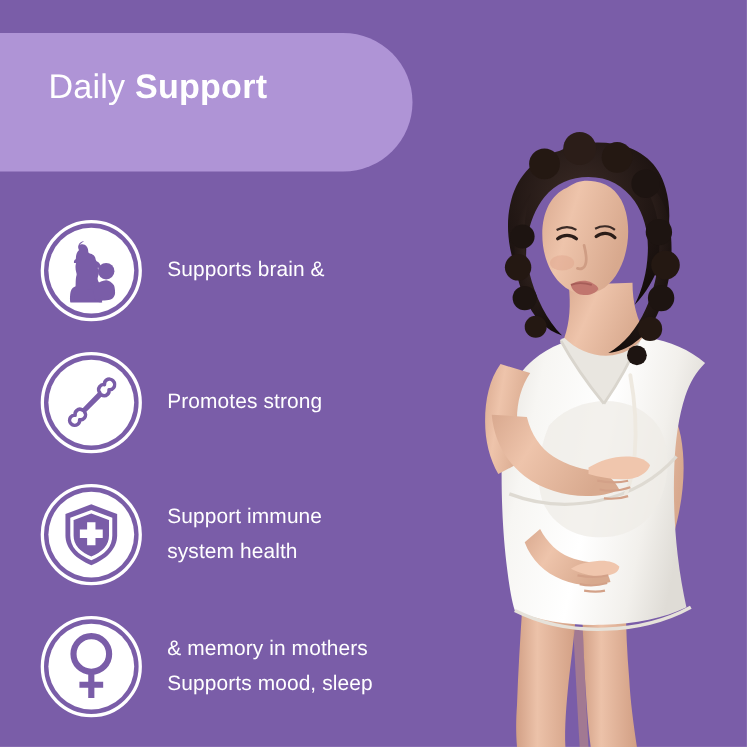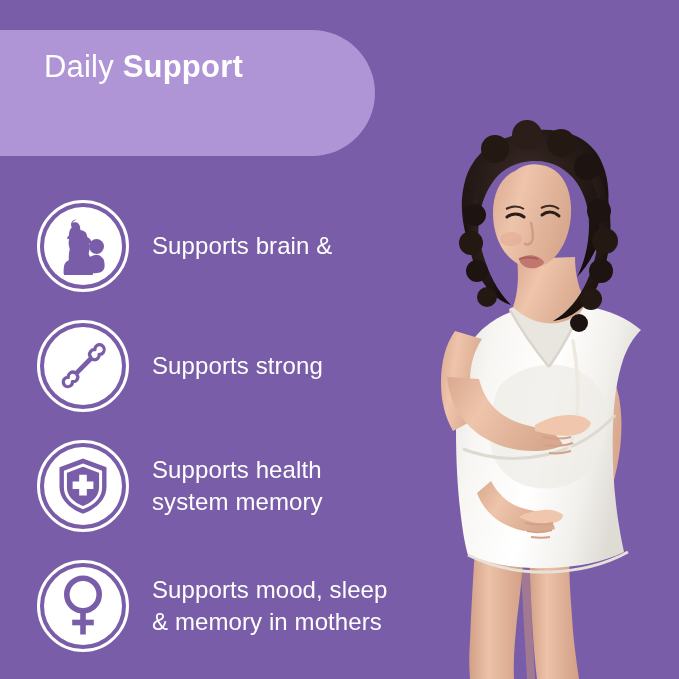--- a/index.html
+++ b/index.html
@@ -25,21 +25,21 @@
   .header-banner {
     position: absolute;
     left: 0;
     top: 30px;
     width: 375px;
     height: 126px;
     background: #af94d6;
     border-top-right-radius: 63px;
     border-bottom-right-radius: 63px;
     box-sizing: border-box;
-    padding: 12px 0 0 44px;
+    padding: 24px 0 0 44px;
   }
   .headline-line {
     color: #ffffff;
     font-size: 31px;
     line-height: 49px;
     letter-spacing: 0.2px;
     white-space: nowrap;
   }
   .hl-light {
     font-weight: 300;
@@ -83,21 +83,21 @@
     display: flex;
     align-items: center;
     justify-content: center;
   }
   .icon-disc svg {
     display: block;
   }
   .benefit-text {
     margin-left: 23px;
     color: #ffffff;
-    font-size: 24px;
+    font-size: 19px;
     font-weight: 500;
     line-height: 32px;
     letter-spacing: 0.1px;
   }
   .benefit-text .tline {
     display: block;
     white-space: nowrap;
   }
 
   
@@ -165,64 +165,64 @@
           <span>
             <svg width="58" height="58" viewBox="0 0 58 58">
               <g fill="none" stroke="#7a5da8" stroke-width="3.2" stroke-linejoin="round" stroke-linecap="round">
                 <path d="M48.8 9.1c-1.6-1.7-4.2-1.9-6-.6-1.4 1-2 2.6-1.8 4.2-1.6-.3-3.3.3-4.4 1.7-1.4 1.8-1.2 4.3.3 5.9L21.4 36.1c-1.7-1.3-4.1-1.3-5.7.2-1.2 1.1-1.7 2.7-1.4 4.2-1.6-.2-3.2.4-4.2 1.8-1.3 1.8-1.1 4.4.5 6 1.6 1.6 4.2 1.8 6 .5 1.4-1 2-2.6 1.8-4.2 1.6.3 3.3-.3 4.4-1.7 1.4-1.8 1.2-4.3-.3-5.9L38 21.7c1.7 1.3 4.1 1.3 5.7-.2 1.2-1.1 1.7-2.7 1.4-4.2 1.6.2 3.2-.4 4.2-1.8 1.3-1.8 1.1-4.8-.5-6.4z"></path>
               </g>
             </svg>
           </span>
         </div>
       </div>
       <div class="benefit-text">
-        <span class="tline">Supports strong</span>
+        <span class="tline">Promotes strong</span>
       </div>
     </div>
 
     <div class="benefit-row">
       <div class="benefit-icon-wrap">
         <div class="icon-outer-ring"></div>
         <div class="icon-disc">
           <span>
             <svg width="56" height="58" viewBox="0 0 56 58">
 
               <path d="M28 1.5 4.5 10.3v19.4c0 12.3 9.7 21.8 23.5 27.1 13.8-5.3 23.5-14.8 23.5-27.1V10.3L28 1.5z" fill="#7a5da8"></path>
 
               <path d="M28 8.2 10.4 14.8v15.1c0 9.4 7.3 16.6 17.6 20.7 10.3-4.1 17.6-11.3 17.6-20.7V14.8L28 8.2z" fill="none" stroke="#ffffff" stroke-width="3"></path>
 
               <path d="M24.2 17.8h7.6v6.6h6.6v7.6h-6.6v6.6h-7.6v-6.6h-6.6v-7.6h6.6z" fill="#ffffff"></path>
             </svg>
           </span>
         </div>
       </div>
       <div class="benefit-text">
-        <span class="tline">Supports health</span>
-        <span class="tline">system memory</span>
+        <span class="tline">Support immune</span>
+        <span class="tline">system health</span>
       </div>
     </div>
 
     <div class="benefit-row">
       <div class="benefit-icon-wrap">
         <div class="icon-outer-ring"></div>
         <div class="icon-disc">
           <span>
             <svg width="46" height="62" viewBox="0 0 46 62">
               <g fill="none" stroke="#7a5da8" stroke-width="5.6" stroke-linecap="butt">
                 <circle cx="23" cy="19.5" r="16.2"></circle>
                 <path d="M23 35.7V59.5"></path>
                 <path d="M12.2 47.5H33.8"></path>
               </g>
             </svg>
           </span>
         </div>
       </div>
       <div class="benefit-text">
+        <span class="tline">&amp; memory in mothers</span>
         <span class="tline">Supports mood, sleep</span>
-        <span class="tline">&amp; memory in mothers</span>
       </div>
     </div>
 
   </div>
 
   <div class="photo-area">
     <svg width="320" height="560" viewBox="0 0 320 560">
       <defs>
         <linearGradient id="dressGrad" x1="0" y1="0" x2="1" y2="0.3">
           <stop offset="0%" stop-color="#e4e1dc"></stop>

